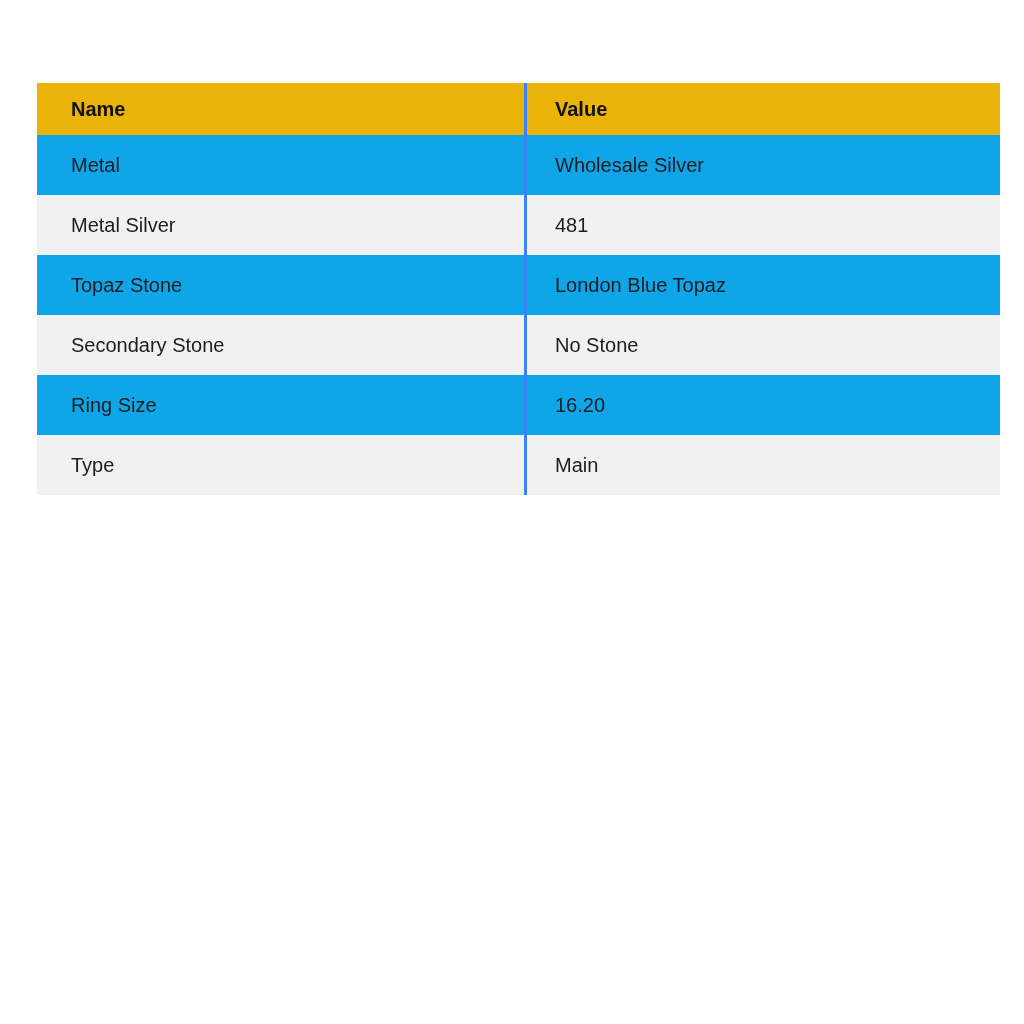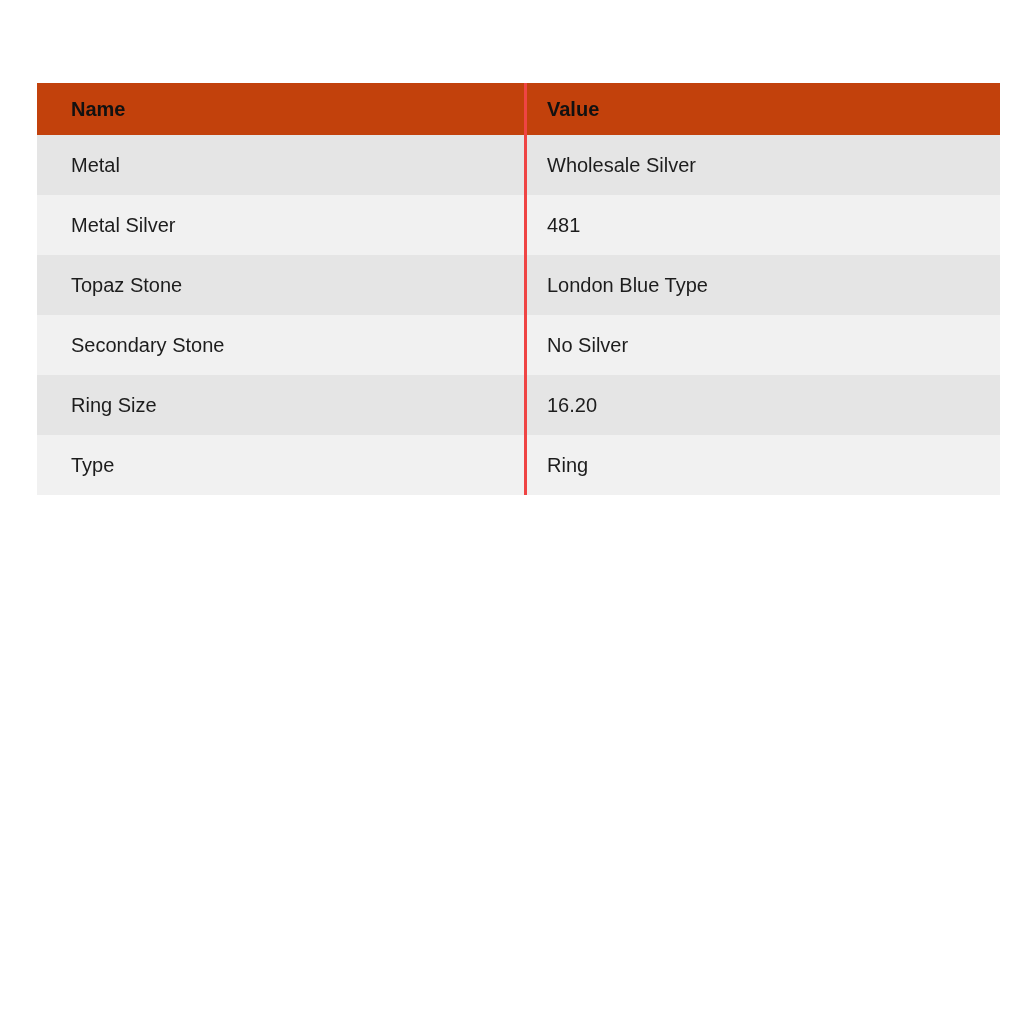--- a/index.html
+++ b/index.html
@@ -31,38 +31,38 @@
     margin: 0;
     overflow: hidden;
     white-space: nowrap;
     text-align: left;
     font-weight: 400;
     vertical-align: middle;
   }
   
   table.spec-table thead th {
     height: 50px;
-    background: #c2410c;
+    background: #eab308;
     font-weight: 600;
     font-size: 20px;
     color: #111111;
   }
   
   table.spec-table tbody td {
     height: 58px;
-    background: #e5e5e5;
+    background: #0ea5e9;
   }
   table.spec-table tbody tr:nth-child(even) td {
     background: #f1f1f1;
   }
   
   col.col-name  { width: 487px; }
   col.col-value { width: 476px; }
   .cell-name  { padding-left: 34px; }
-  .cell-value { padding-left: 20px; border-left: 3px solid #ef4444; }
+  .cell-value { padding-left: 28px; border-left: 3px solid #3b82f6; }
 </style>
 </head>
 <body>
 
 <div class="page">
   <table class="spec-table">
     <colgroup>
       <col class="col-name">
       <col class="col-value">
     </colgroup>
@@ -76,29 +76,29 @@
       <tr>
         <td class="cell-name">Metal</td>
         <td class="cell-value">Wholesale Silver</td>
       </tr>
       <tr>
         <td class="cell-name">Metal Silver</td>
         <td class="cell-value">481</td>
       </tr>
       <tr>
         <td class="cell-name">Topaz Stone</td>
-        <td class="cell-value">London Blue Type</td>
+        <td class="cell-value">London Blue Topaz</td>
       </tr>
       <tr>
         <td class="cell-name">Secondary Stone</td>
-        <td class="cell-value">No Silver</td>
+        <td class="cell-value">No Stone</td>
       </tr>
       <tr>
         <td class="cell-name">Ring Size</td>
         <td class="cell-value">16.20</td>
       </tr>
       <tr>
         <td class="cell-name">Type</td>
-        <td class="cell-value">Ring</td>
+        <td class="cell-value">Main</td>
       </tr>
     </tbody>
   </table>
 </div>
 
 </body></html>

